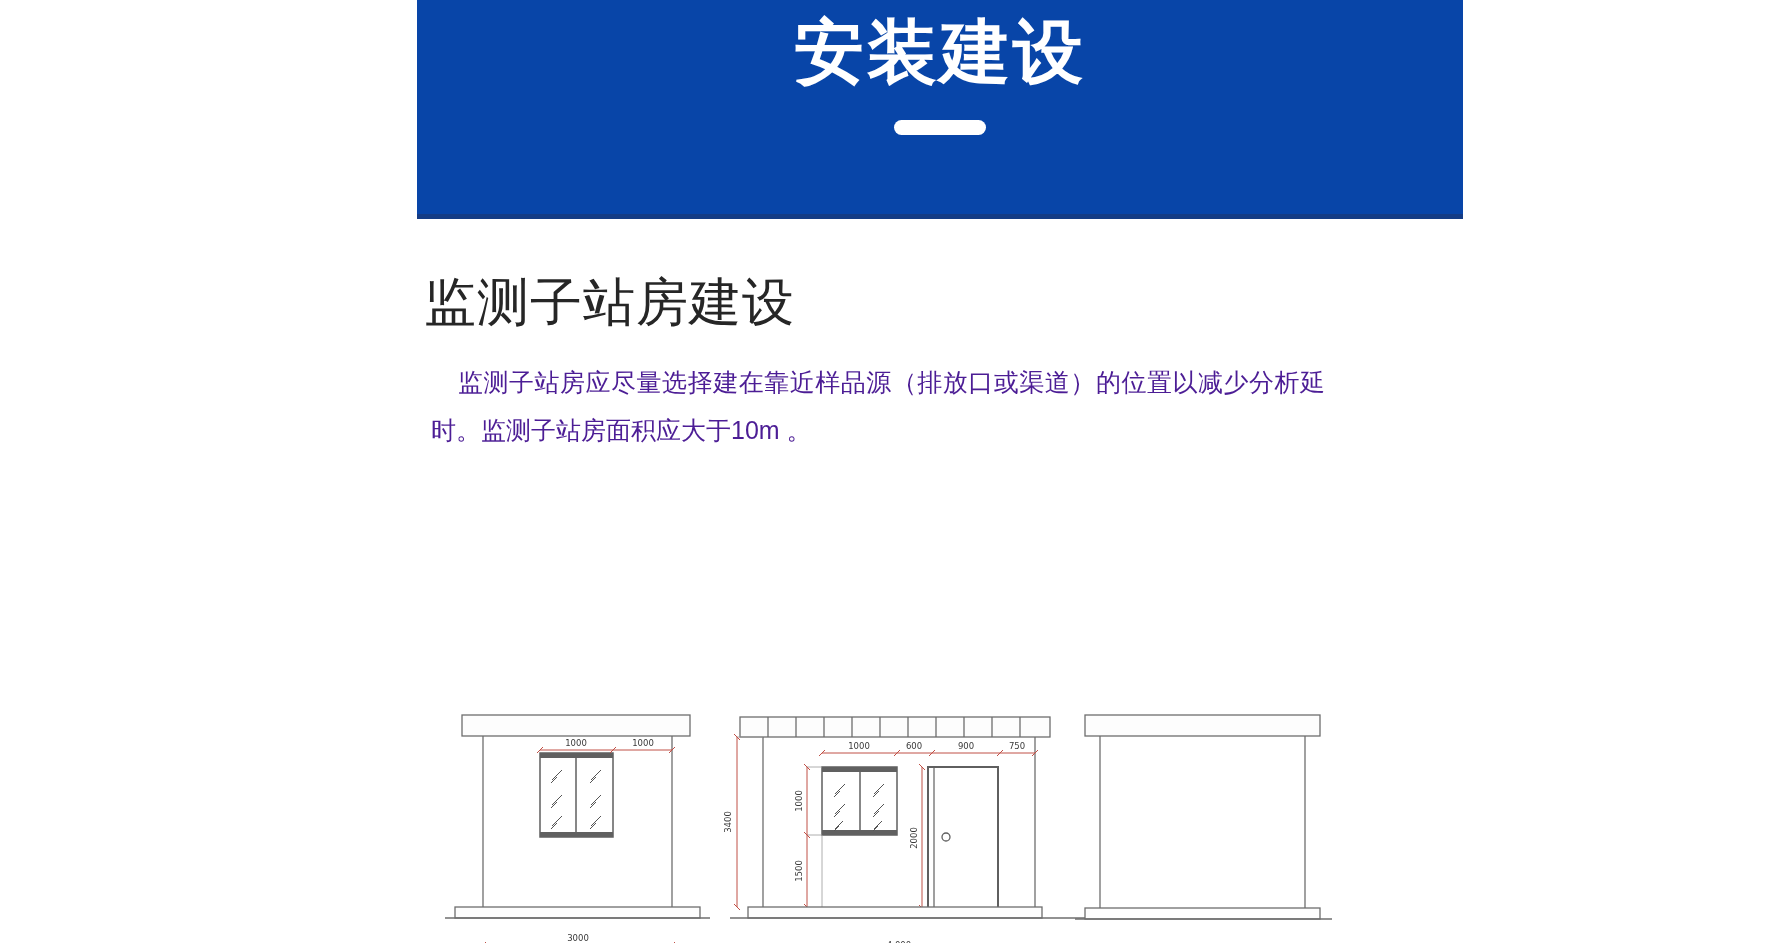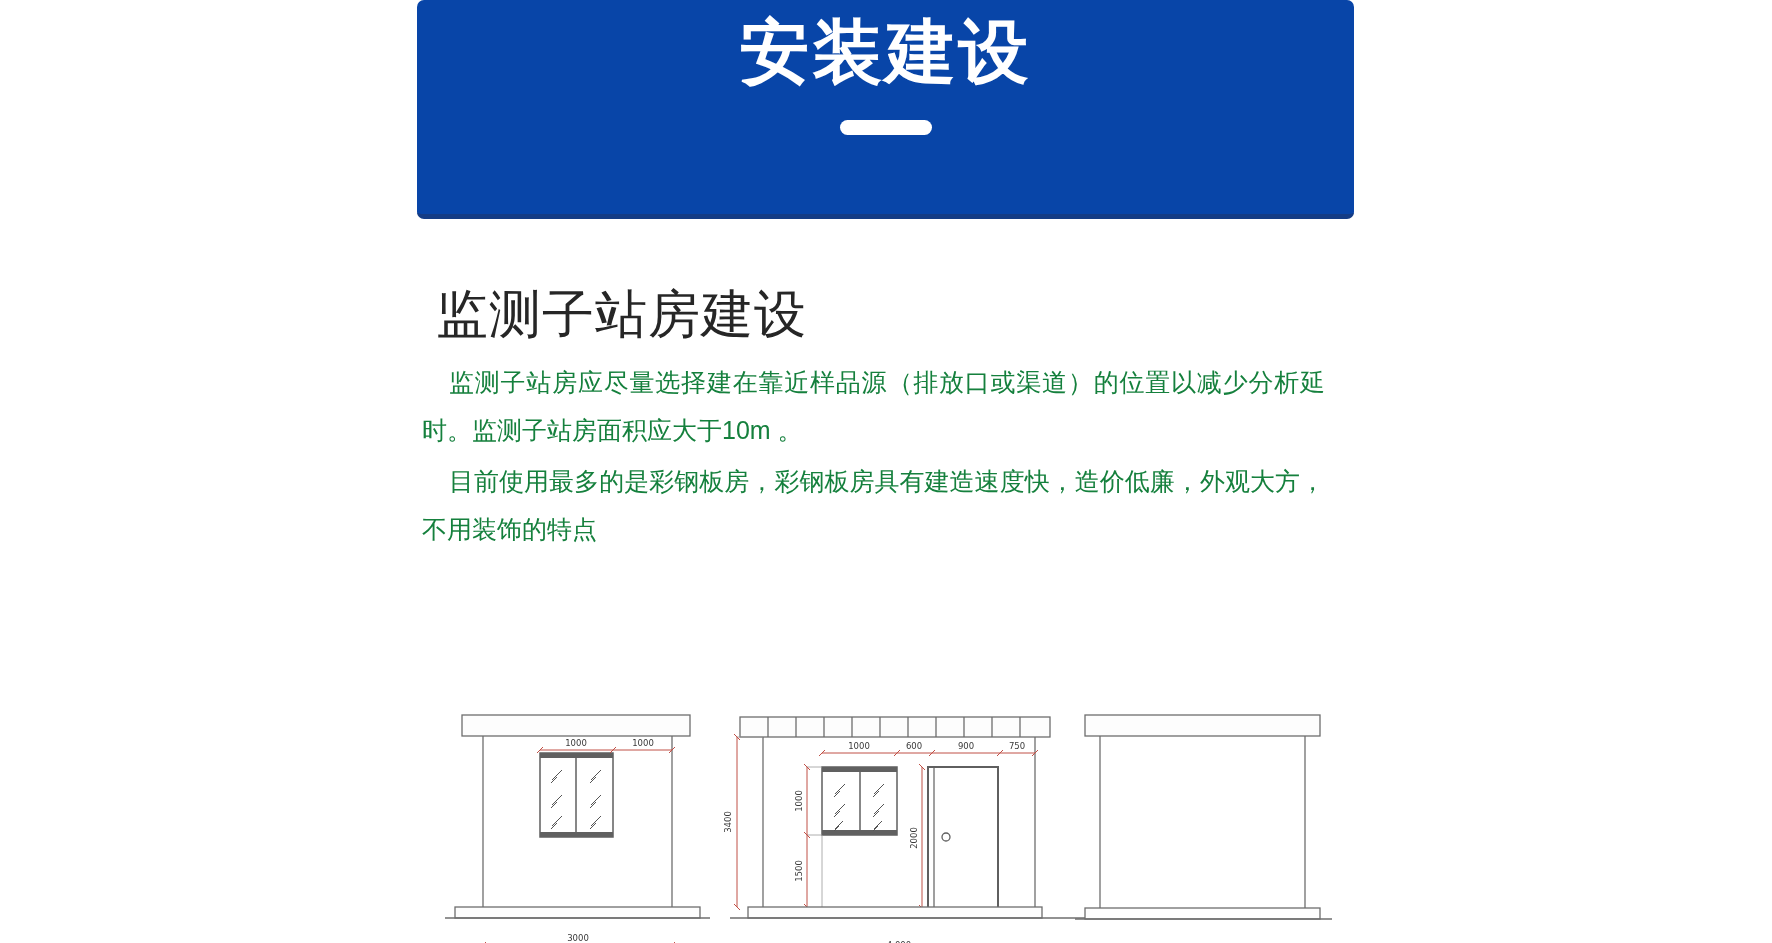--- a/index.html
+++ b/index.html
@@ -2,50 +2,50 @@
 <html><head>
 <meta charset="utf-8">
 <style>
   html,body{margin:0;padding:0;}
   body{
     width:1772px;height:943px;position:relative;overflow:hidden;
     background:#ffffff;
     font-family:"Liberation Sans","DejaVu Sans",sans-serif;
   }
   .banner{
-    position:absolute;left:417px;top:0;width:937px;height:214px;
+    position:absolute;left:417px;top:0;width:1046px;height:214px;
     background:#0845a8;
     border-bottom:5px solid #143c85;
-    display:flex;flex-direction:column;align-items:center;border-radius:7px;
+    display:flex;flex-direction:column;align-items:center;
   }
   .banner-title{
     margin:0;margin-top:6px;
     font-size:70px;line-height:92px;font-weight:bold;
     letter-spacing:3px;color:#ffffff;
   }
   .banner-subtitle{
     margin-top:2px;
     font-size:24px;line-height:26px;font-weight:500;
     letter-spacing:1px;color:#f2f6ff;
   }
   .banner-divider{
     margin-top:22px;width:92px;height:15px;border-radius:8px;
     background:#ffffff;
   }
   .section-heading{
-    position:absolute;left:420px;top:268px;margin:16px;
+    position:absolute;left:420px;top:268px;margin:4px;
     font-size:52px;line-height:60px;font-weight:500;color:#262626;
     letter-spacing:1px;
   }
   .paragraphs{
     position:absolute;left:420px;top:358px;width:905px;
   }
   .para{
-    margin:0 0 3px 2px;
-    font-size:25px;line-height:48px;color:#15803d;
+    margin:0 0 3px 11px;
+    font-size:25px;line-height:48px;color:#4c1d95;
     text-indent:27px;text-align:justify;
   }
   .drawings{
     position:absolute;left:400px;top:690px;width:980px;height:273px;
   }
   .ln{stroke:#6e6e6e;stroke-width:1.3;fill:none;}
   .fillw{fill:#fdfdfd;stroke:#6e6e6e;stroke-width:1.3;}
   .frame{fill:#ffffff;stroke:#5f5f5f;stroke-width:1.5;}
   .bar{fill:#606060;stroke:none;}
   .glass{stroke:#555555;stroke-width:1;fill:none;}
@@ -58,21 +58,20 @@
 
 <header class="banner">
   <h1 class="banner-title">安装建设</h1>
   <div class="banner-divider"></div>
 </header>
 
 <h2 class="section-heading">监测子站房建设</h2>
 
 <div class="paragraphs">
   <p class="para">监测子站房应尽量选择建在靠近样品源（排放口或渠道）的位置以减少分析延时。监测子站房面积应大于10m 。</p>
-  <p class="para">目前使用最多的是彩钢板房，彩钢板房具有建造速度快，造价低廉，外观大方，不用装饰的特点</p>
 </div>
 
 <div class="drawings">
 <svg width="980" height="273" viewBox="0 0 980 273" xmlns="http://www.w3.org/2000/svg">
 
   <g>
     <rect class="fillw" x="62" y="25" width="228" height="21"></rect>
     <line class="ln" x1="83" y1="46" x2="83" y2="217"></line>
     <line class="ln" x1="272" y1="46" x2="272" y2="217"></line>
 

